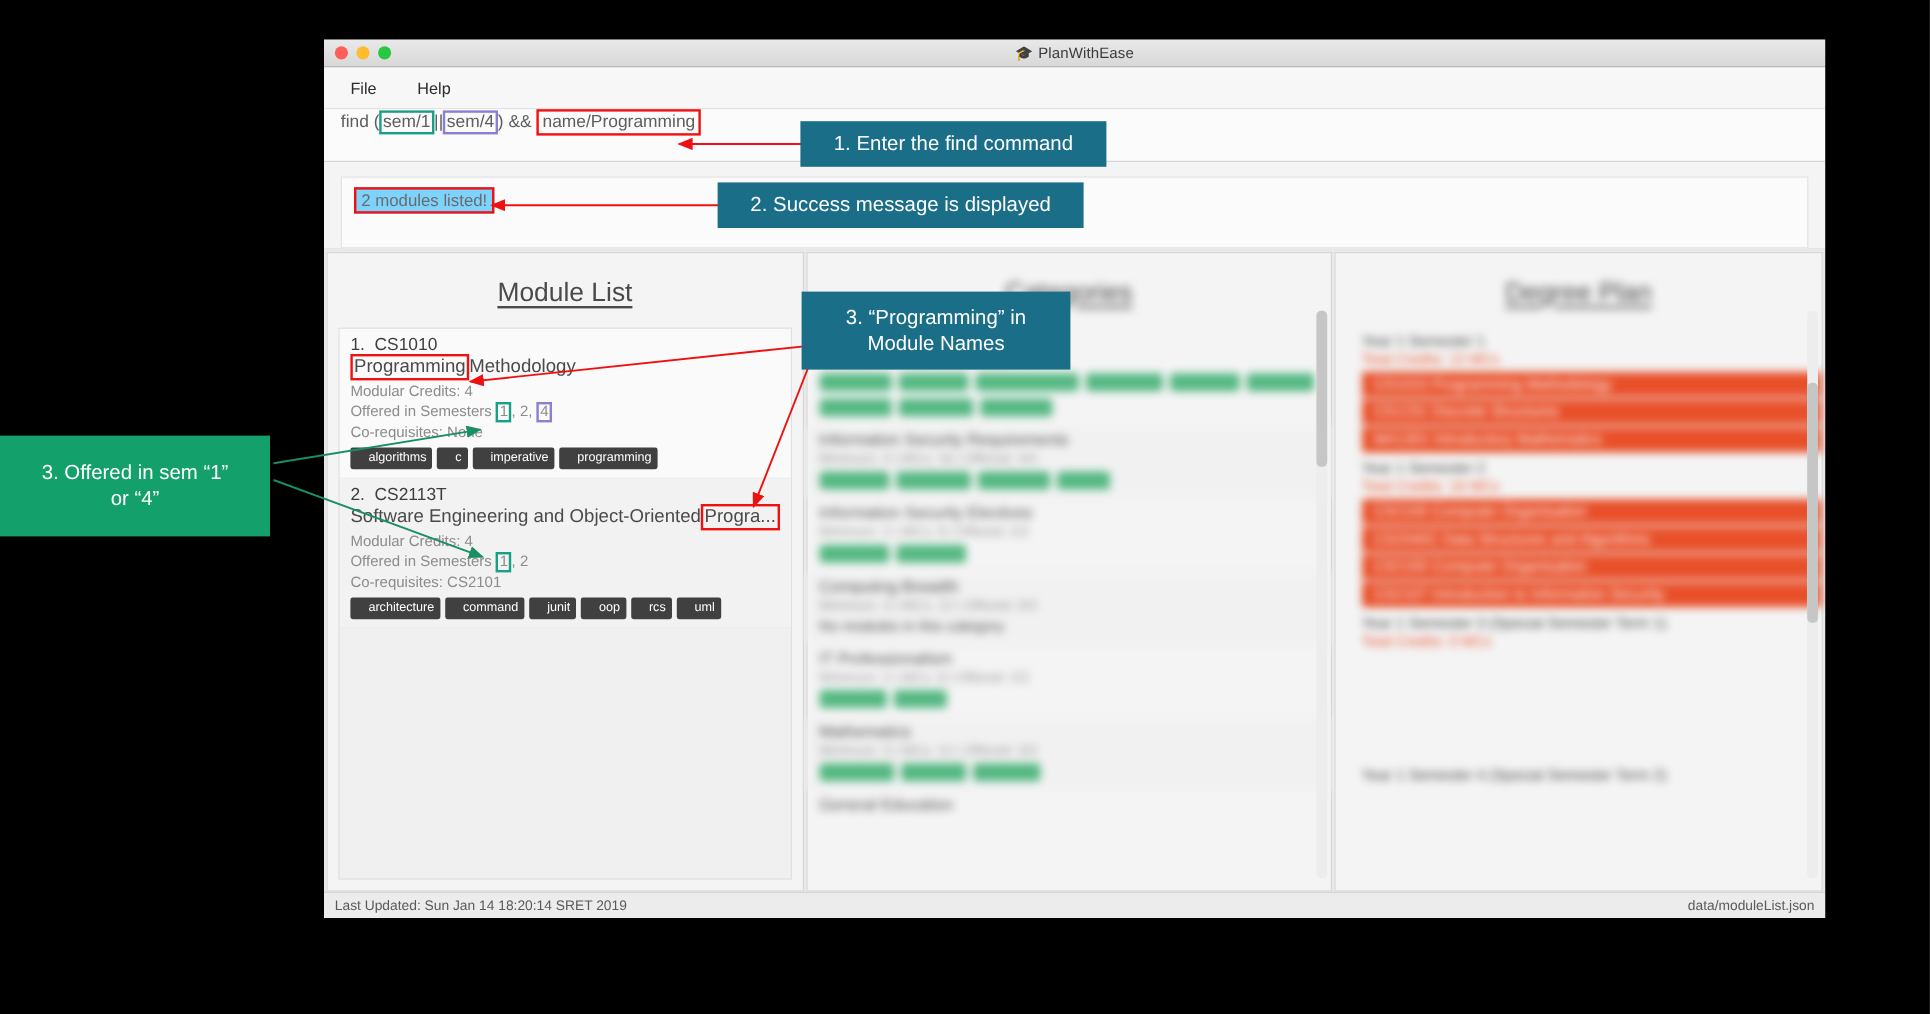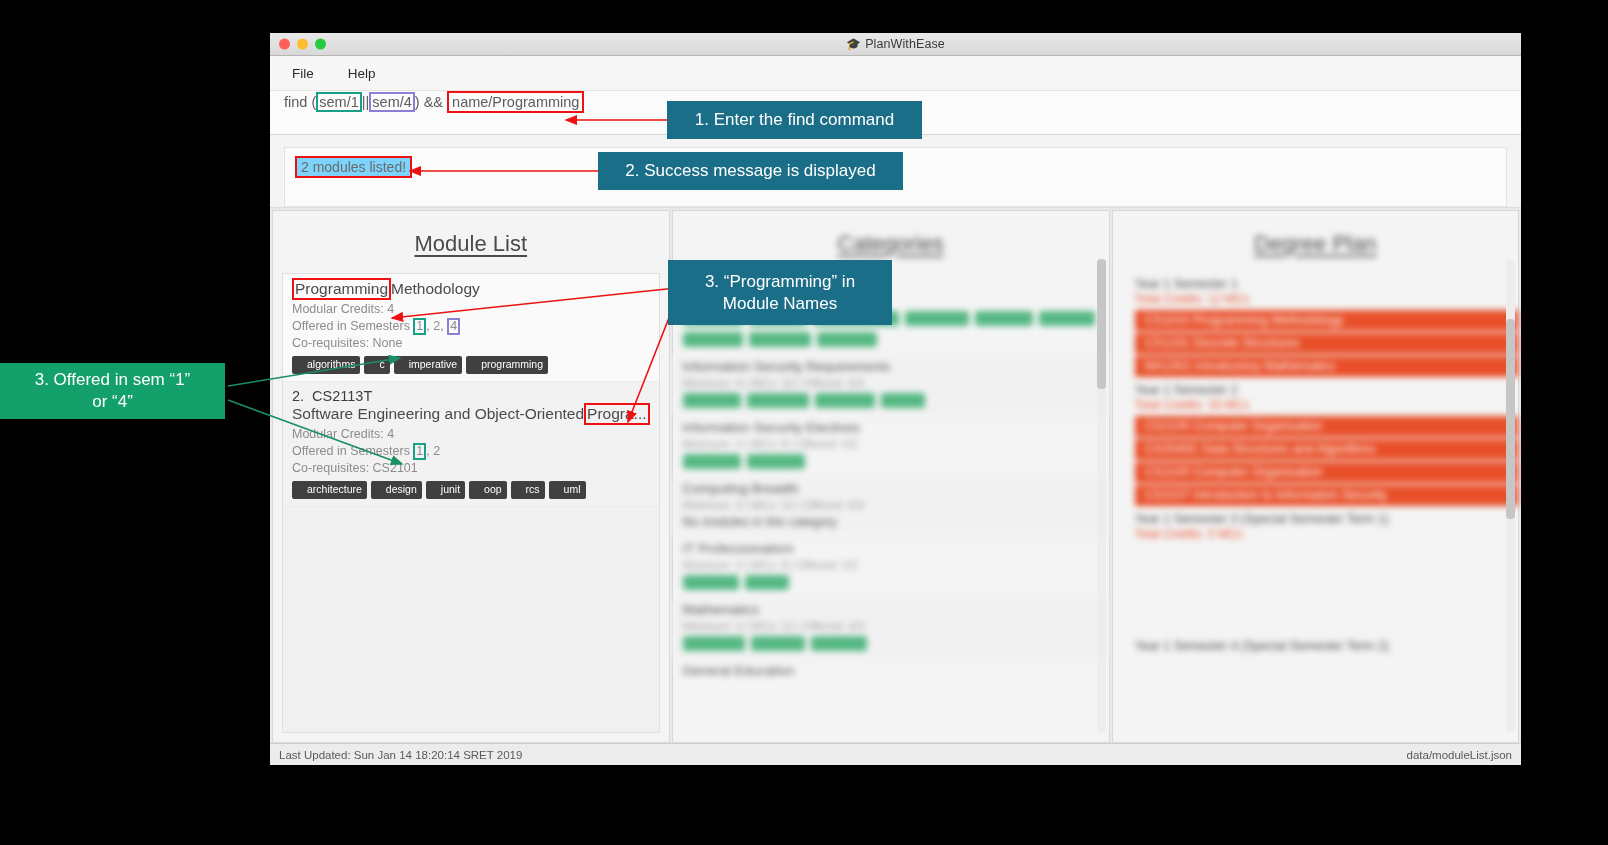--- a/index.html
+++ b/index.html
@@ -245,20 +245,23 @@
       </div>
     </div>
 
     <div class="panels">
 
       <div class="panel panel-left">
         <div class="panel-title">Module List</div>
         <div class="modules-scroll">
 
           <div class="module-card">
+            <div class="mod-head">
+              <span class="idx">1.</span><span>CS1010</span>
+            </div>
             <div class="mod-name">
                 <span class="boxed-red">Programming</span>
                 <span> Methodology</span>
               </div>
             <div class="mod-meta">Modular Credits: 4</div>
             <div class="mod-meta"><span>Offered in Semesters </span><span class="sem-green">1</span><span>, 2, </span><span class="sem-purple">4</span></div>
             <div class="mod-meta">Co-requisites: None</div>
             <div class="tags">
               <span class="tag">algorithms</span>
               <span class="tag">c</span>
@@ -273,21 +276,21 @@
             </div>
             <div class="mod-name">
                 <span>Software Engineering and Object-Oriented </span>
                 <span class="boxed-red">Progra...</span>
               </div>
             <div class="mod-meta">Modular Credits: 4</div>
             <div class="mod-meta"><span>Offered in Semesters </span><span class="sem-green">1</span><span>, 2</span></div>
             <div class="mod-meta">Co-requisites: CS2101</div>
             <div class="tags">
               <span class="tag">architecture</span>
-              <span class="tag">design</span>
+              <span class="tag">command</span>
               <span class="tag">junit</span>
               <span class="tag">oop</span>
               <span class="tag">rcs</span>
               <span class="tag">uml</span>
             </div>
           </div>
 
         </div>
       </div>
 
@@ -437,23 +440,23 @@
   </svg>
 
   <div class="callout" style="left:667px; top:101px; width:255px; height:38px;">
     <span>1. Enter the find command</span>
   </div>
 
   <div class="callout" style="left:598px; top:152px; width:305px; height:38px;">
     <span>2. Success message is displayed</span>
   </div>
 
-  <div class="callout" style="left:668px; top:260px; width:224px; height:65px; flex-direction:column;">
+  <div class="callout" style="left:668px; top:243px; width:224px; height:65px; flex-direction:column;">
     <span>3. “Programming” in</span>
     <span>Module Names</span>
   </div>
 
-  <div class="callout green" style="left:0px; top:363px; width:225px; height:56px; flex-direction:column;">
+  <div class="callout green" style="left:0px; top:363px; width:225px; height:84px; flex-direction:column;">
     <span>3. Offered in sem “1”</span>
     <span>or “4”</span>
   </div>
 
 </div>
 
 </body></html>

